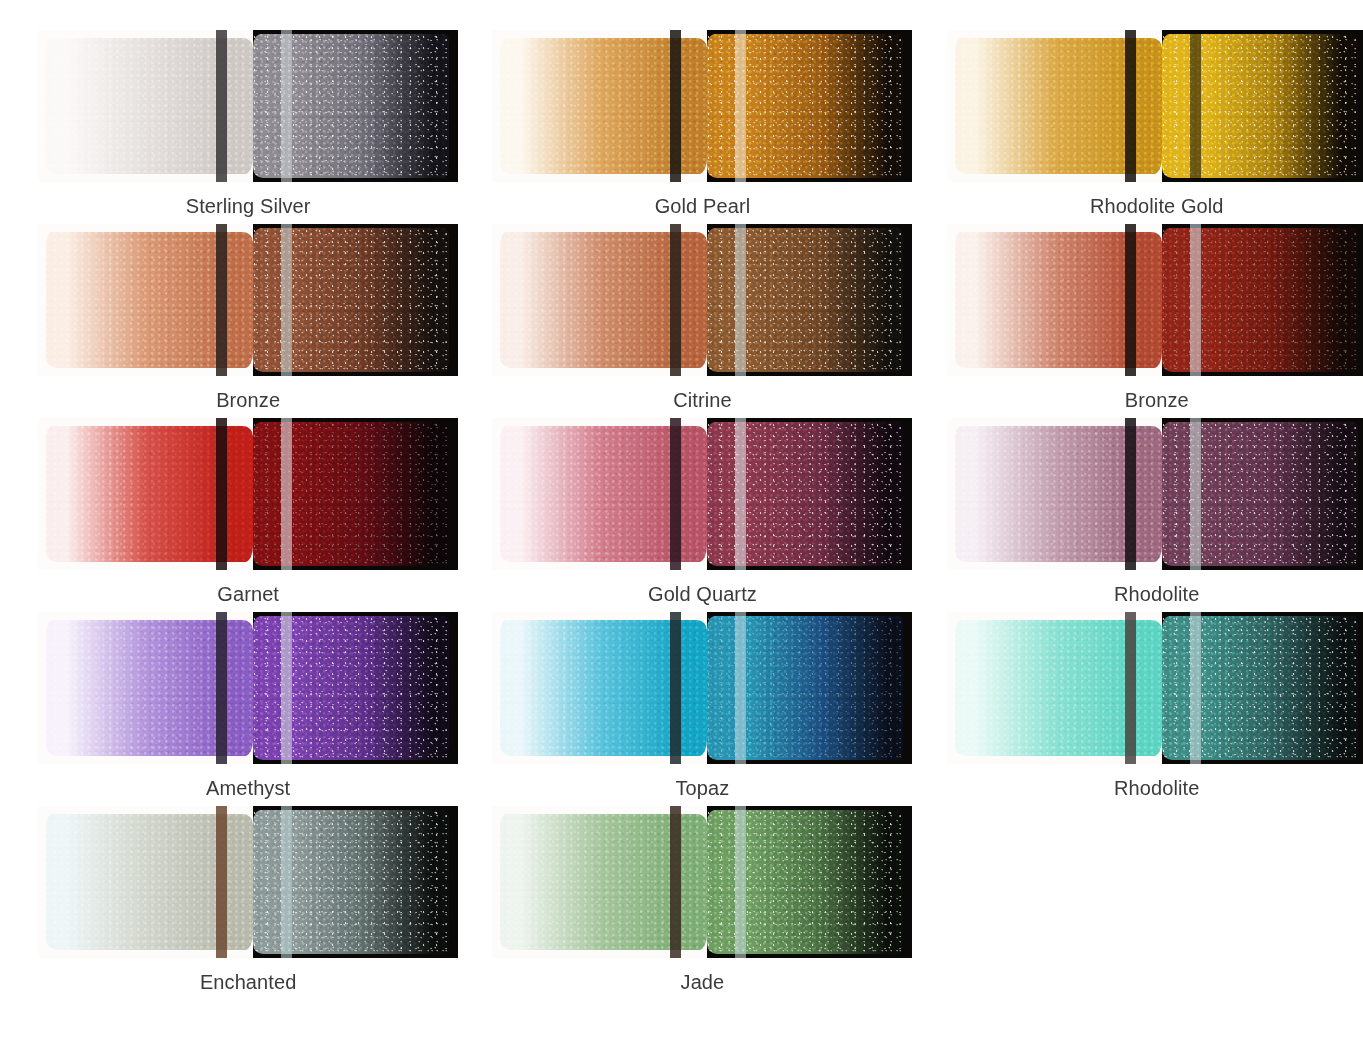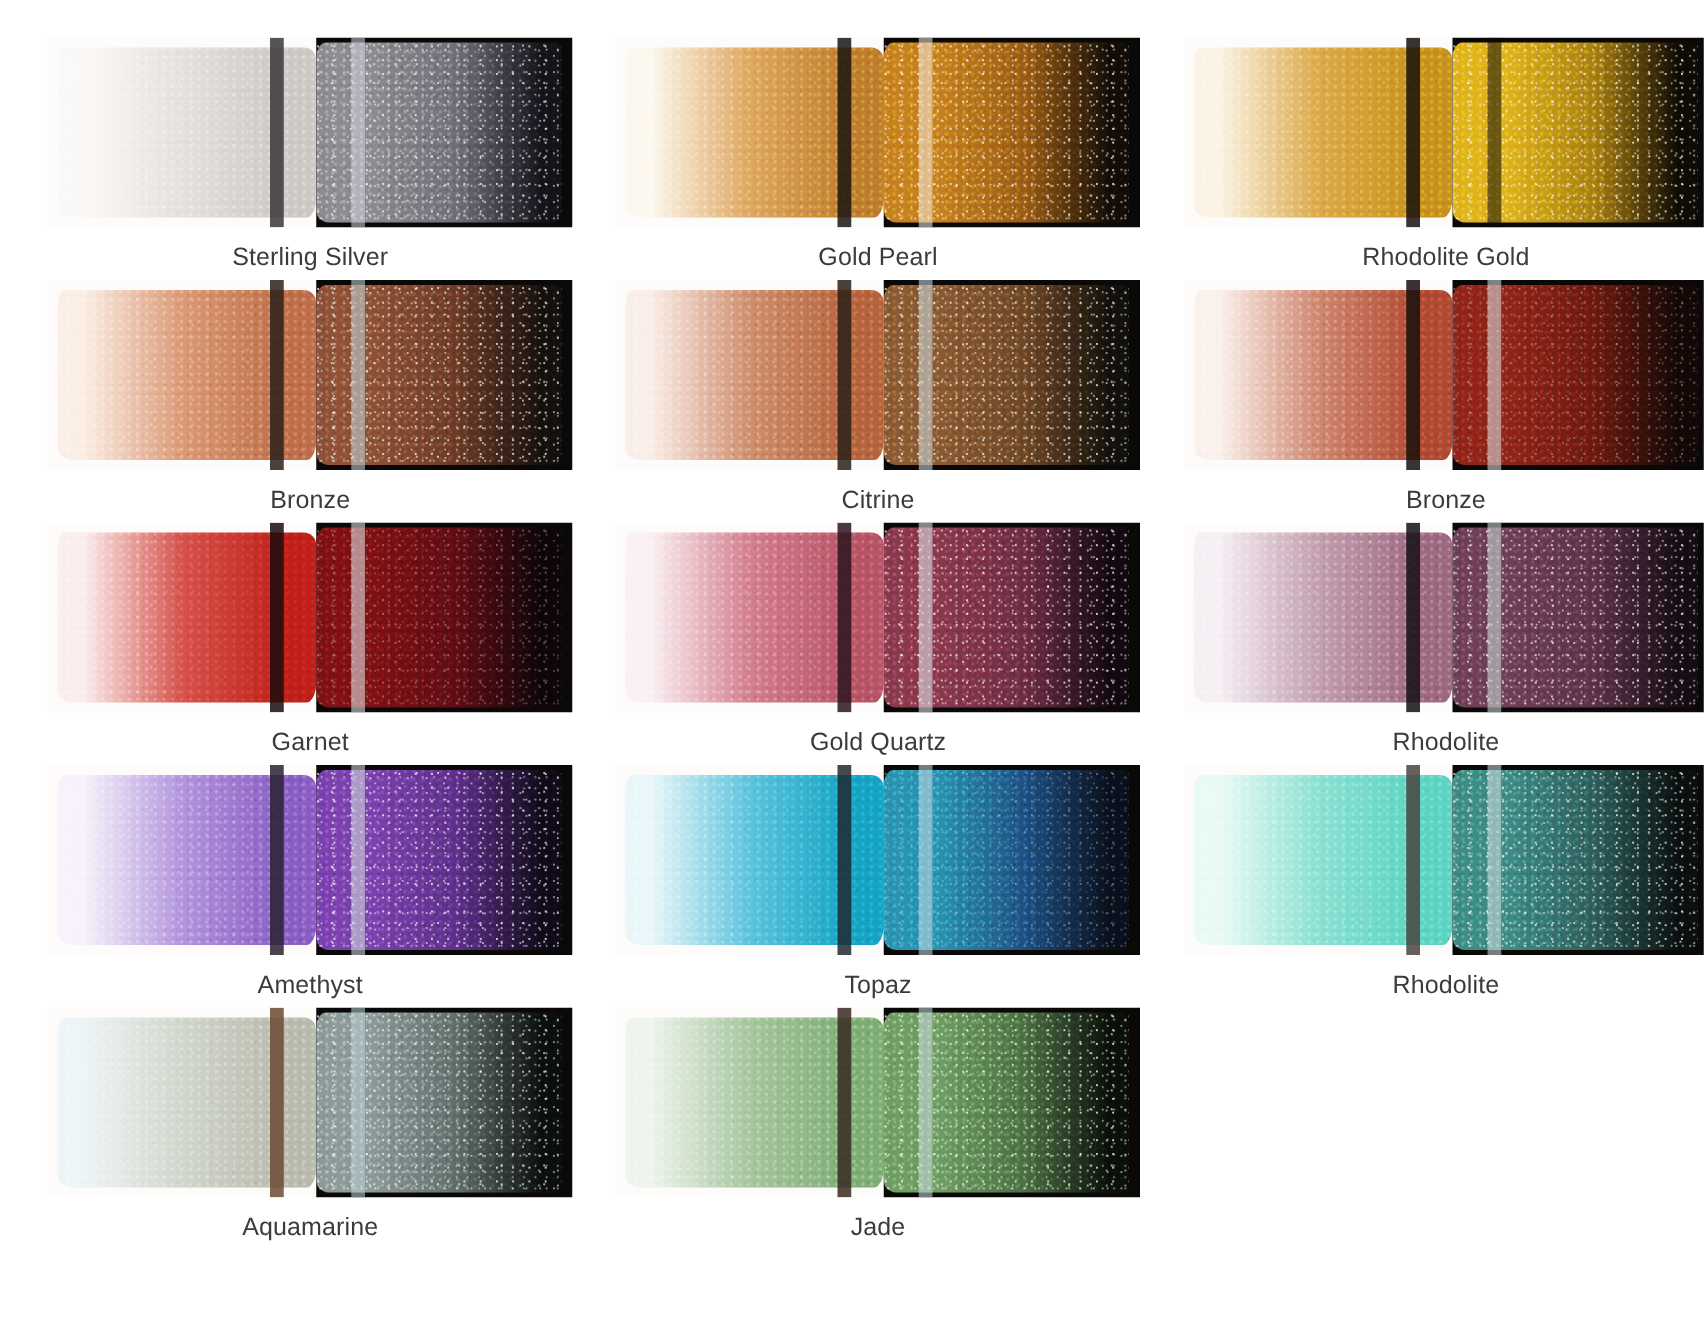--- a/index.html
+++ b/index.html
@@ -347,21 +347,21 @@
             <div class="tape" style="left: 178px; background: rgb(107, 74, 51); opacity: 0.85;"></div>
           </div>
           <div class="panel-dark">
             <div class="wash-dark" style="background: linear-gradient(90deg, rgb(141, 154, 154) 0%, rgb(141, 154, 154) 22%, rgb(95, 109, 106) 58%, rgb(10, 14, 13) 92%, rgb(10, 14, 13) 100%); border-radius: 8px 4px 6px 10px / 12px 8px 14px 10px;">
               <div class="tooth"></div>
               <div class="sparkle"></div>
             </div>
             <div class="tape" style="left: 28px; background: rgb(188, 212, 214); opacity: 0.55;"></div>
           </div>
         </div>
-        <div class="label">Aquamarine</div>
+        <div class="label">Enchanted</div>
       </div>
       <div class="cell">
         <div class="swatch">
           <div class="panel-light">
             <div class="wash-light" style="background: linear-gradient(90deg, rgb(238, 244, 238) 0%, rgb(238, 244, 238) 10%, rgb(168, 199, 159) 48%, rgb(127, 174, 118) 88%, rgb(127, 174, 118) 100%); border-radius: 6px 10px 8px 12px / 14px 10px 16px;">
               <div class="tooth"></div>
             </div>
             <div class="tape" style="left: 178px; background: rgb(58, 42, 34); opacity: 0.85;"></div>
           </div>
           <div class="panel-dark">

